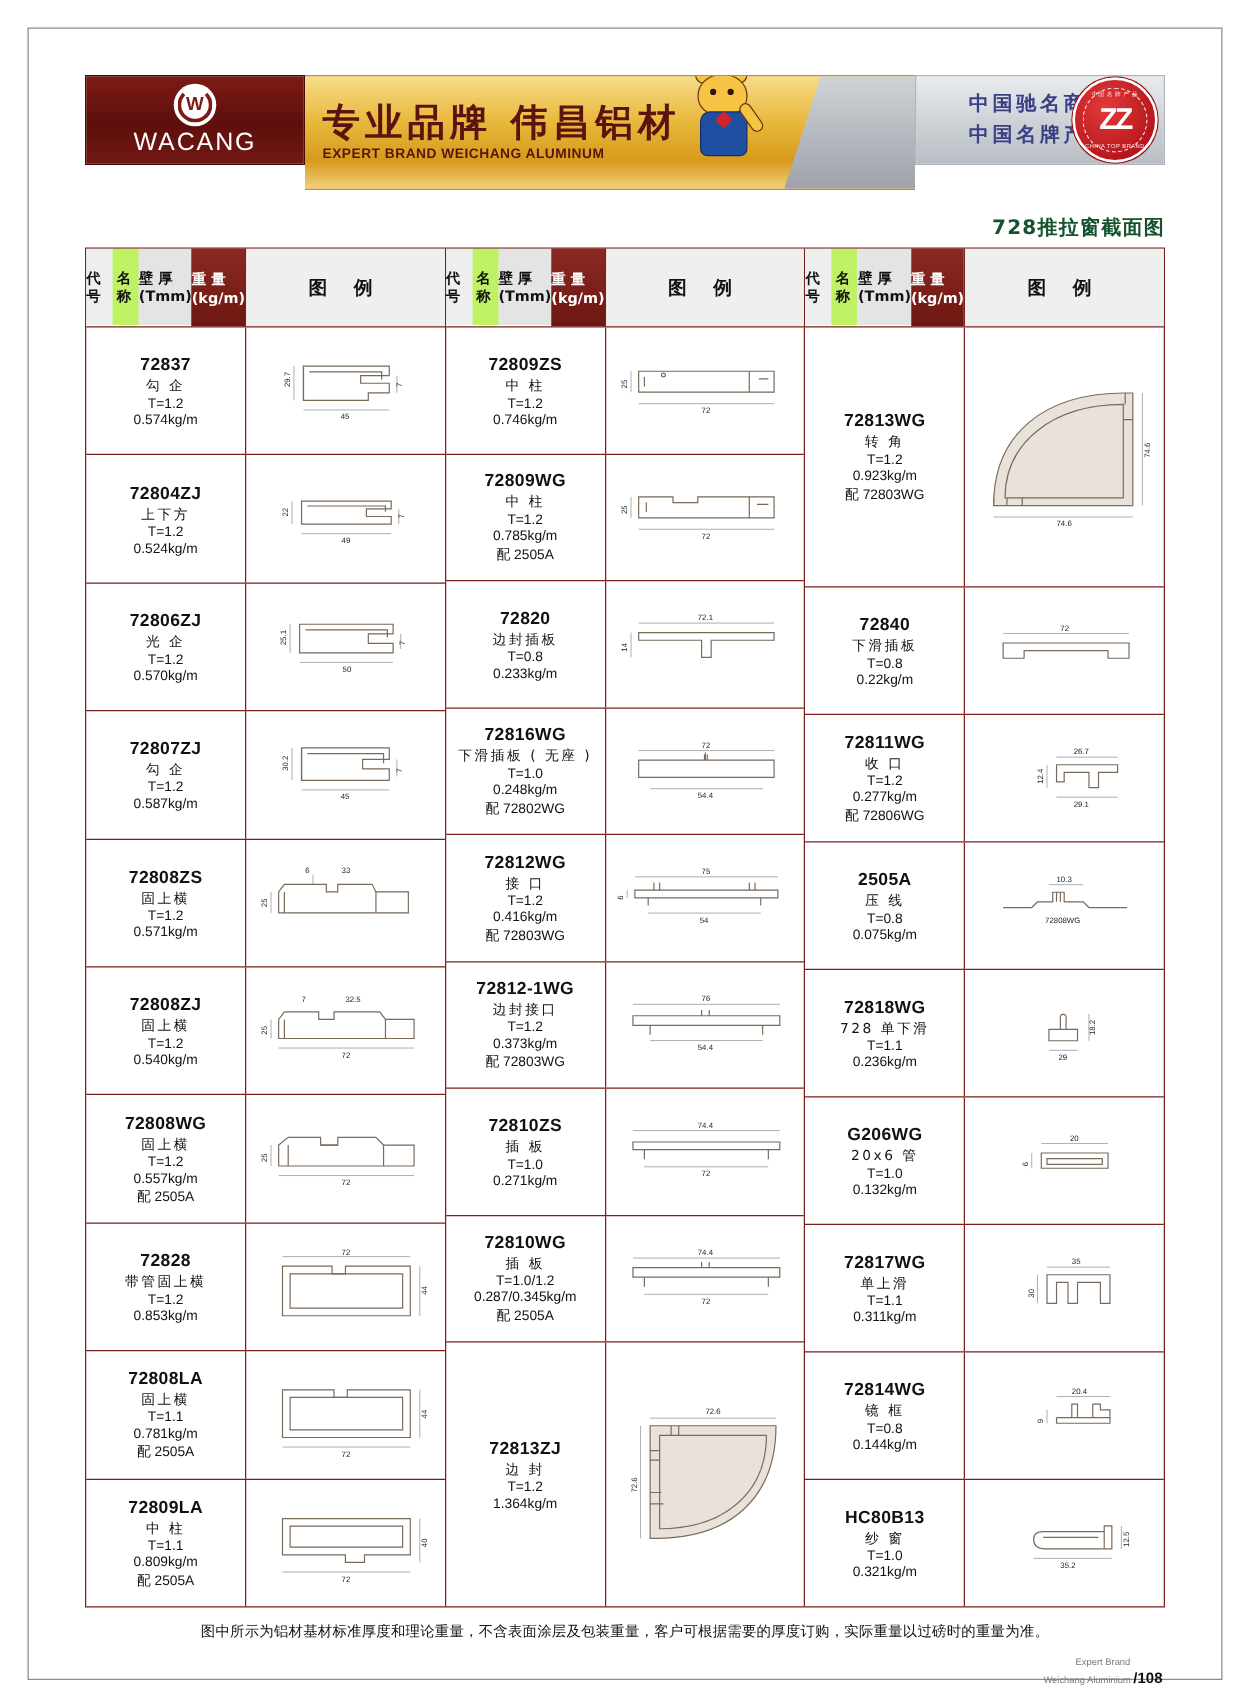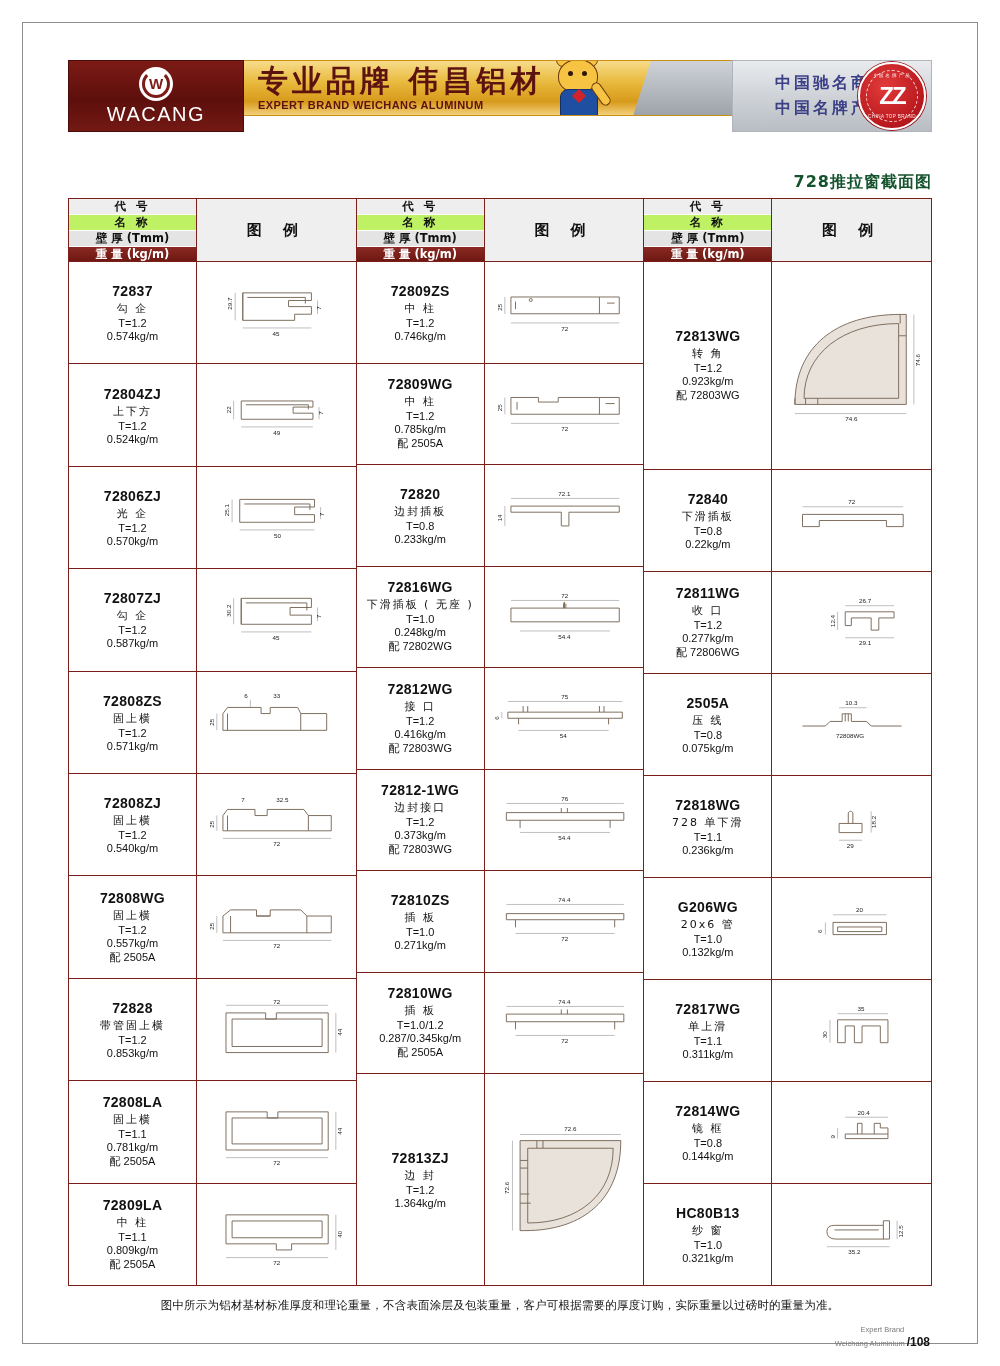--- a/index.html
+++ b/index.html
@@ -37,21 +37,21 @@
     border:3px solid #7d1b16; border-top-color:transparent;
   }
   .logo-w {
     font-size:15px; font-weight:bold; color:#7d1b16; z-index:2; line-height:1;
   }
   .logo-text {
     color:#fff; font-size:20px; font-weight:normal; letter-spacing:1.5px;
     margin-top:2px;
   }
   .banner-mid {
-    flex:1; height:56px; position:relative;
+    flex:1; height:92px; position:relative;
     background:linear-gradient(180deg,#f7dc8a 0%,#e8b93c 40%,#d79a1c 75%,#f3d07a 100%);
     border-top:1px solid #c98f17; border-bottom:1px solid #c98f17;
     display:flex; align-items:center;
     overflow:hidden;
   }
   .banner-mid .skew {
     position:absolute; right:-30px; top:0; width:120px; height:100%;
     background:linear-gradient(180deg,#cfd3d8,#9ea3a9);
     transform:skewX(-18deg);
   }
@@ -132,21 +132,21 @@
   .table-wrap {
     position:absolute; left:68px; top:198px; width:864px; height:1088px;
     border:1px solid #7a1f1a;
     display:flex;
   }
   .col-group { flex:1; display:flex; flex-direction:column; border-right:1px solid #7a1f1a; }
   .col-group:last-child { border-right:none; }
   .grp-head { display:flex; height:62px; }
   .grp-head .labels {
     width:128px; border-right:1px solid #7a1f1a;
-    display:flex; flex-direction:column;
+    display:flex; flex-direction:row;
   }
   .grp-head .labels div {
     flex:1; display:flex; align-items:center; justify-content:center;
     font-size:11.5px; font-weight:bold;
     font-family:"DejaVu Sans", sans-serif;
     border-bottom:1px solid #ffffff;
   }
   .grp-head .labels div:nth-child(1){ background:#eeeeee; color:#111; letter-spacing:3px; }
   .grp-head .labels div:nth-child(2){ background:#bef264; color:#111; letter-spacing:3px;text-align:center; }
   .grp-head .labels div:nth-child(3){ background:#e4e4e4; color:#111; }

